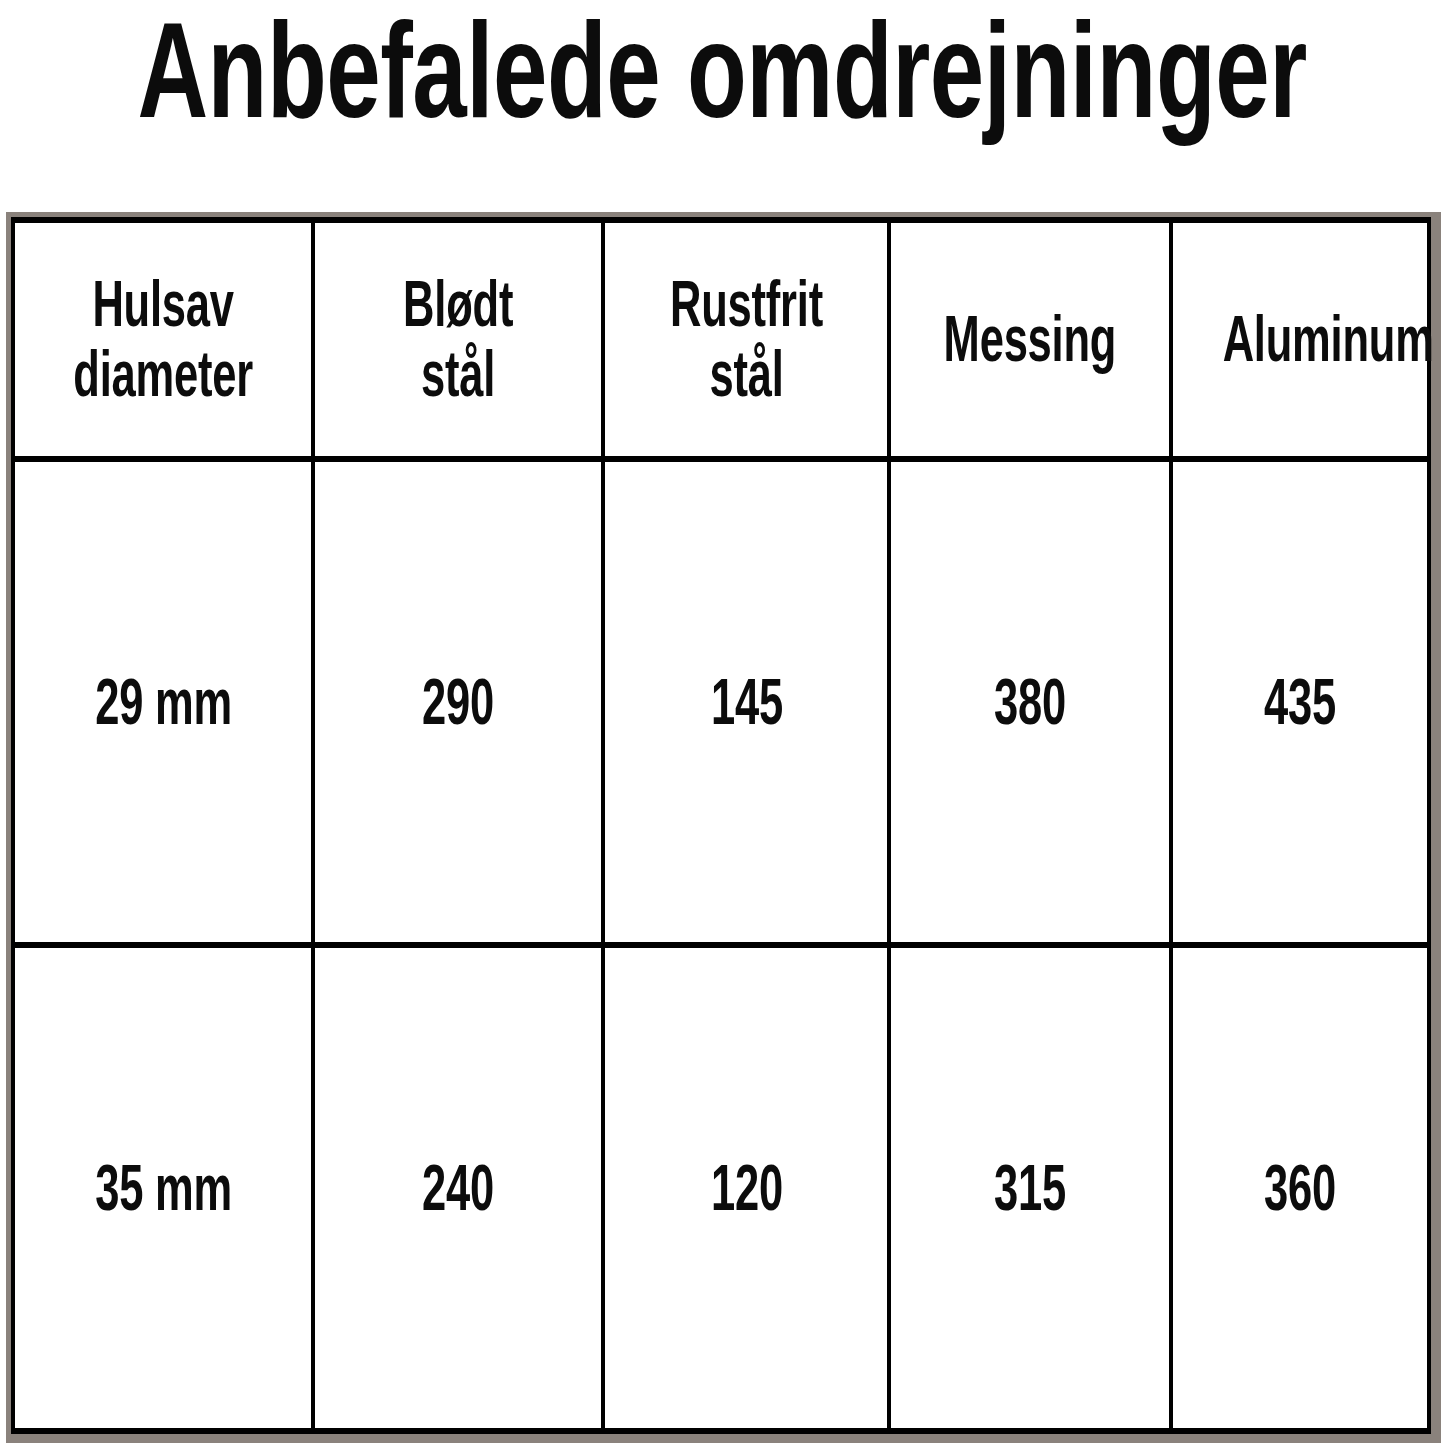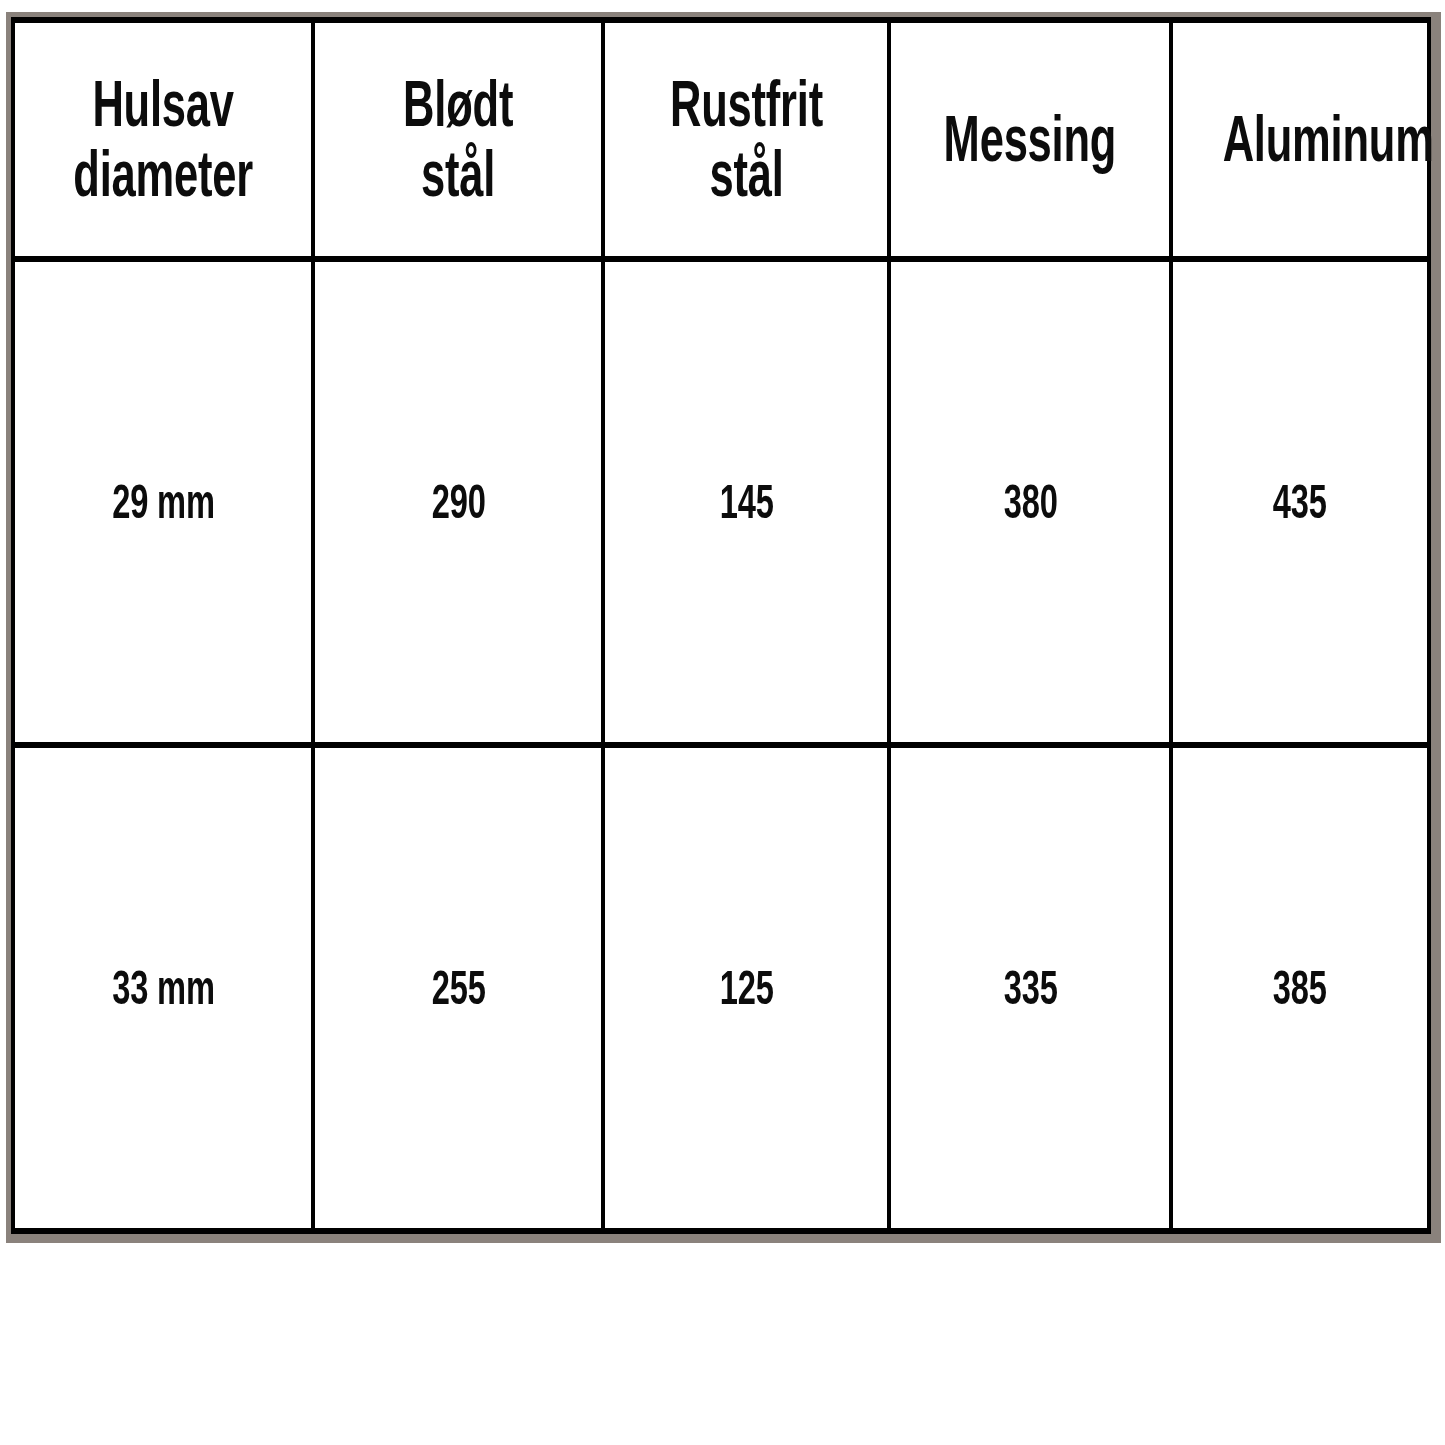--- a/index.html
+++ b/index.html
@@ -69,30 +69,33 @@
     padding: 0;
     color: #0c0c0c;
     font-weight: 700;
   }
   thead th {
     height: 233px;
     font-size: 64px;
     line-height: 1.08;
   }
   tbody td {
-    font-size: 48px;
+    font-size: 64px;
     line-height: 1;
   }
   .hdr { white-space: pre-line; }
 </style>
 </head>
 <body>
 
 <div class="page">
 
+  <h1 class="title">
+      <span class="cond">Anbefalede omdrejninger</span>
+    </h1>
 
   <div class="frame">
     <table>
       <colgroup>
         <col style="width:21.2%">
         <col style="width:20.5%">
         <col style="width:20.2%">
         <col style="width:19.9%">
         <col style="width:18.2%">
       </colgroup>
@@ -109,23 +112,23 @@
       </thead>
       <tbody>
         <tr>
           <td><span class="cond">29 mm</span></td>
           <td><span class="cond">290</span></td>
           <td><span class="cond">145</span></td>
           <td><span class="cond">380</span></td>
           <td><span class="cond">435</span></td>
         </tr>
         <tr>
-          <td><span class="cond">33 mm</span></td>
-          <td><span class="cond">255</span></td>
-          <td><span class="cond">125</span></td>
-          <td><span class="cond">335</span></td>
-          <td><span class="cond">385</span></td>
+          <td><span class="cond">35 mm</span></td>
+          <td><span class="cond">240</span></td>
+          <td><span class="cond">120</span></td>
+          <td><span class="cond">315</span></td>
+          <td><span class="cond">360</span></td>
         </tr>
       </tbody>
     </table>
   </div>
 
 </div>
 
 </body></html>

